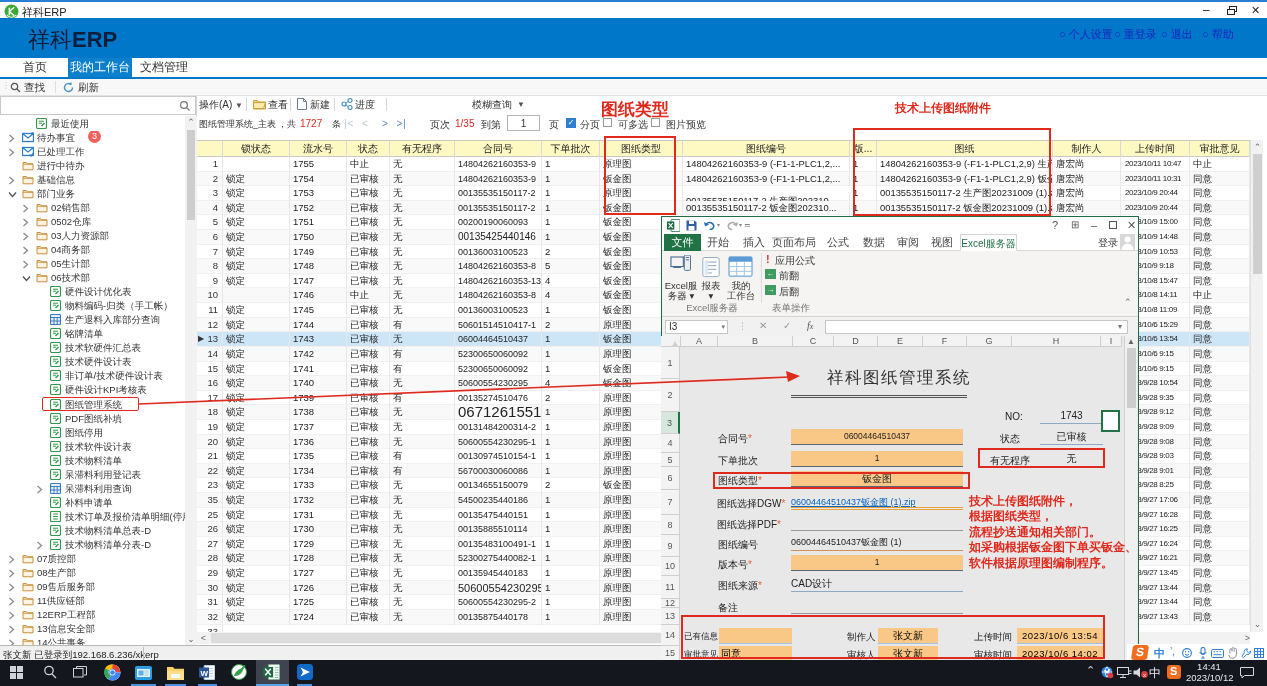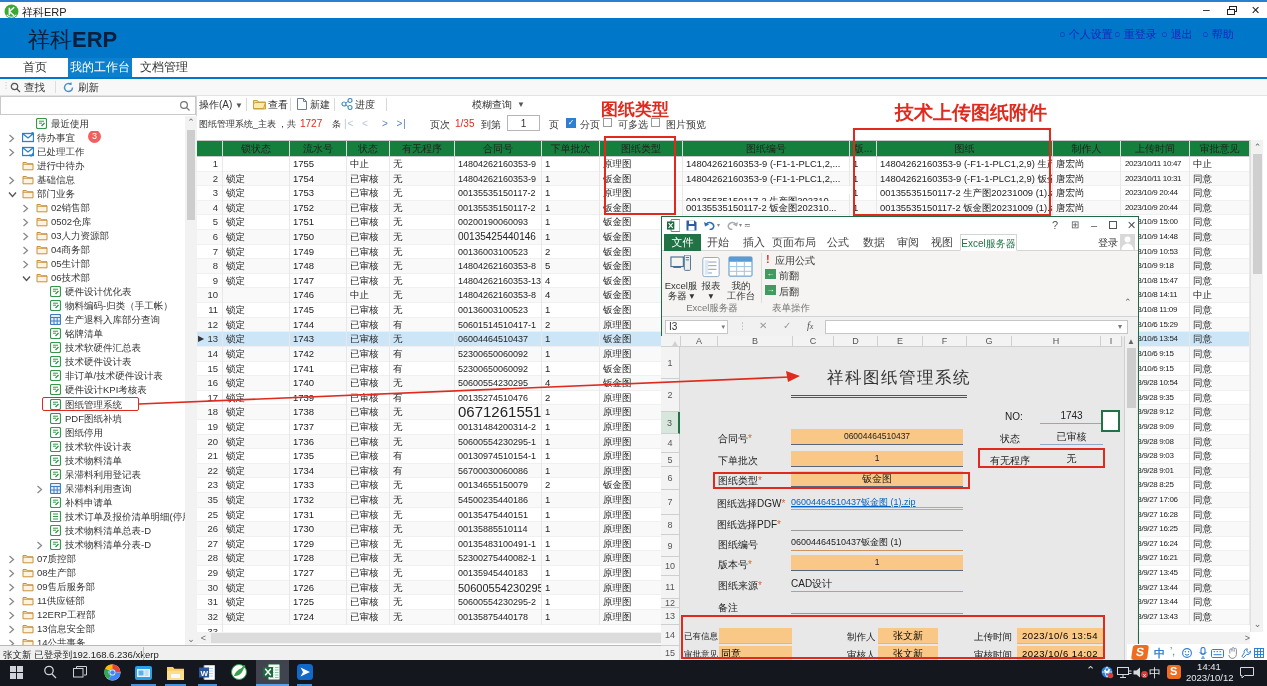--- a/index.html
+++ b/index.html
@@ -25,21 +25,21 @@
 #sscroll{position:absolute;left:185px;top:20px;width:12px;height:529px;background:#f2f2f2}
 #sscroll .th{position:absolute;left:2px;top:14px;width:8px;height:90px;background:#cdcdcd}
 
 #main{left:197px;top:96px;width:1070px;height:549px;background:#fff}
 #tb1{position:absolute;left:0;top:0;width:1070px;height:18px;background:#fff;font-size:10px;color:#333}
 #tb2{position:absolute;left:0;top:18px;width:1070px;height:22px;font-size:10px;color:#333;background:#fff}
 .sep{position:absolute;top:2px;width:1px;height:13px;background:#d8d8d8}
 .red{color:#e02a1e}
 
 #grid{position:absolute;left:0;top:44px;width:1053px;background:#fff;border-top:1px solid #c9c9c9}
-.hrow{position:relative;height:16px;background:#15803d;border-bottom:1px solid #c9c9c9}
+.hrow{position:relative;height:16px;background:#fef9c3;border-bottom:1px solid #c9c9c9}
 .hrow div{position:absolute;top:0;height:16px;line-height:16px;font-size:10px;color:#222;text-align:center;border-right:1px solid #d9d9d9;overflow:hidden}
 .r{position:relative;height:14.62px;border-bottom:1px solid #f0f0f0}
 .r div{position:absolute;top:0;height:14.62px;line-height:14.62px;font-size:9.5px;color:#222;border-right:1px solid #e8e8e8;overflow:hidden;white-space:nowrap;padding-left:3px}
 .r .num{text-align:right;padding-right:4px;padding-left:0;color:#333}
 .r.alt{background:#f9f9f9}
 .r.sel{background:#cde6f7}
 #vsb{position:absolute;left:1053px;top:44px;width:13px;height:492px;background:#f2f2f2;border-left:1px solid #e0e0e0}
 #hsb{position:absolute;left:0;top:536px;width:1053px;height:12px;background:#f2f2f2}
 #hsb .th{position:absolute;left:14px;top:1px;width:680px;height:10px;background:#dcdcdc}
 .sbtn{position:absolute;font-size:9px;color:#666;line-height:12px;text-align:center}
@@ -1309,31 +1309,32 @@
 <div class="abs" style="left:313px;top:313px;font-size:9.5px;color:#222">审核时间</div>
       <div class="abs orange" style="left:356px;top:310px;width:86px;height:16px;font-size:9.5px;line-height:16px;letter-spacing:0.5px;border-bottom:none">2023/10/6 14:02</div>
 <div class="abs" style="left:440px;top:74px;width:19px;height:22px;border:2px solid #217346;background:#fff"></div>
 <div class="abs" style="left:463px;top:0;width:13px;height:325px;background:#f0f0f0;border-left:1px solid #d0d0d0">
         <span style="position:absolute;left:2px;top:1px;font-size:8px;color:#666">▲</span>
         <div style="position:absolute;left:2px;top:12px;width:9px;height:60px;background:#cdcdcd"></div>
       </div>
 </div>
 
 <div class="antx" style="left:601px;top:98px;font-size:17px">图纸类型</div>
-<div class="antx" style="left:895px;top:100px;font-size:19px">技术上传图纸附件</div>
+<div class="antx" style="left:895px;top:100px;font-size:12px">技术上传图纸附件</div>
 <div class="ann" style="left:604px;top:136px;width:72px;height:79px"></div>
 <div class="ann" style="left:853px;top:128px;width:198px;height:88px"></div>
 <div class="ann" style="left:42px;top:397px;width:97px;height:14px;border-width:1.5px;border-radius:2px"></div>
 <svg class="abs" style="left:0;top:0;z-index:45;pointer-events:none" width="1267" height="686">
  <line x1="139" y1="404" x2="790" y2="377" stroke="#e02a1e" stroke-width="1.6"></line>
  <path d="M800 376 L786 371 L788 382 Z" fill="#e02a1e"></path>
 </svg>
 <div class="ann" style="left:978px;top:448px;width:127px;height:20px"></div>
 <div class="ann" style="left:713px;top:472px;width:257px;height:17px"></div>
 <div class="ann" style="left:681px;top:615px;width:424px;height:44px"></div>
+<div class="antx" style="left:969px;top:494px;font-size:12px;font-weight:bold;line-height:15.4px;font-family:&quot;Liberation Sans&quot;,sans-serif">技术上传图纸附件，<br>根据图纸类型，<br>流程抄送通知相关部门。<br>如采购根据钣金图下单买钣金、<br>软件根据原理图编制程序。</div>
 <div class="abs" style="left:1127px;top:644px;width:140px;height:18px;background:#fff;z-index:55">
  <div style="position:absolute;left:5px;top:1px;width:16px;height:15px;background:#f06d1f;border-radius:3px;transform:skewX(-8deg)">
         <span style="position:absolute;left:4px;top:0px;color:#fff;font-size:12px;font-weight:bold">S</span>
       </div>
  <span style="position:absolute;left:27px;top:2px;color:#2f7fd6;font-size:11px;font-weight:bold">中</span>
  <span style="position:absolute;left:43px;top:2px;color:#2f7fd6;font-size:10px">’,</span>
  <svg style="position:absolute;left:55px;top:4px" width="10" height="10">
         <circle cx="5" cy="5" r="4.4" fill="none" stroke="#2f7fd6" stroke-width="1.1"></circle>
         <circle cx="3.4" cy="3.8" r="0.7" fill="#2f7fd6"></circle>
         <circle cx="6.6" cy="3.8" r="0.7" fill="#2f7fd6"></circle>

